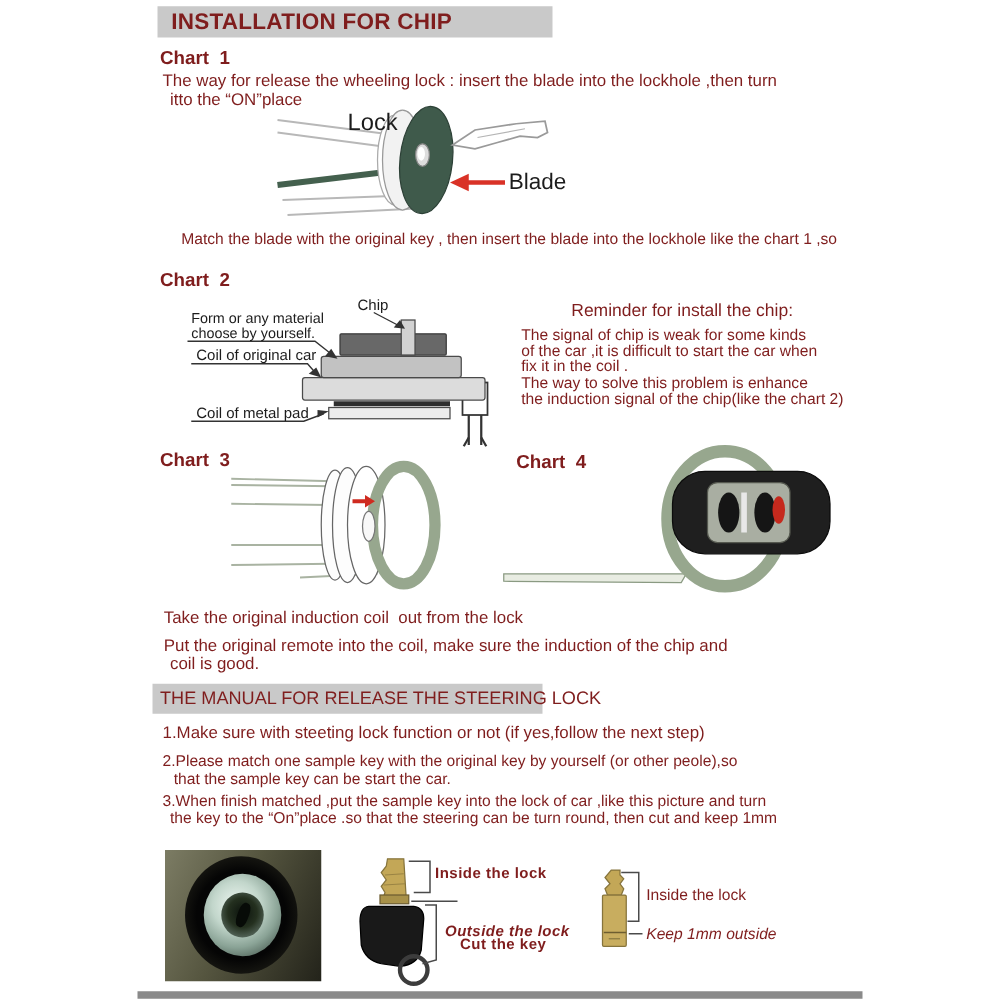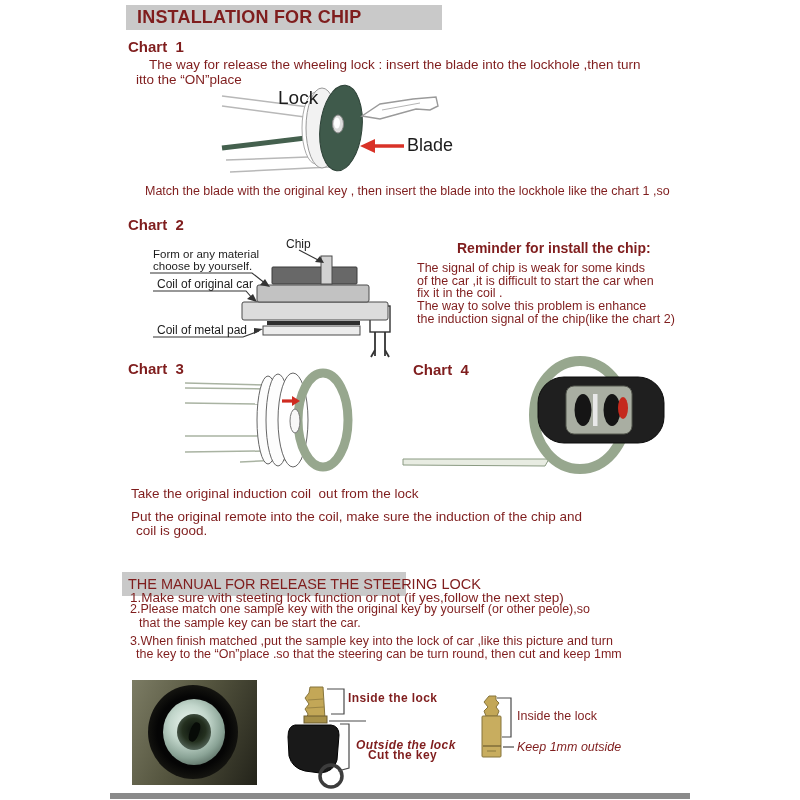--- a/index.html
+++ b/index.html
@@ -5,24 +5,24 @@
   html,body{margin:0;padding:0;background:#fff;}
   #canvas{position:relative;width:800px;height:800px;background:#ffffff;
           font-family:"Liberation Sans",sans-serif;color:#7f1d1d;overflow:hidden;}
   .abs{position:absolute;}
   .title-bar{left:126px;top:5px;width:316px;height:25px;background:#c9c9c9;
              font-weight:bold;font-size:18px;line-height:25px;padding-left:11px;
              letter-spacing:.2px;box-sizing:border-box;white-space:pre;}
   .chart-heading{font-weight:bold;font-size:15px;white-space:pre;}
   .body-line{font-size:13.5px;white-space:pre;}
   .small-line{font-size:12.5px;white-space:pre;}
-  .banner{left:122px;top:547px;width:284px;height:24px;background:#c9c9c9;
-          font-size:14.5px;line-height:24px;padding-left:6px;box-sizing:border-box;white-space:pre;margin-top:25px;}
+  .banner{left:122px;top:547px;width:312px;height:24px;background:#c9c9c9;
+          font-size:14.5px;line-height:24px;padding-left:6px;box-sizing:border-box;white-space:pre;}
   .reminder{left:417px;top:240px;width:270px;}
-  .reminder-heading{font-weight:bold;font-size:14px;margin:0 0 6px 20px;padding-left:20px;}
+  .reminder-heading{font-weight:normal;font-size:14px;margin:0 0 6px 20px;padding-left:20px;}
   .reminder-line{font-size:12.5px;line-height:12.7px;white-space:pre;}
   .key-label-bold{font-size:12px;font-weight:bold;letter-spacing:.4px;white-space:pre;}
   .key-label{font-size:12.5px;white-space:pre;}
   svg{position:absolute;overflow:visible;}
   svg text{font-family:"Liberation Sans",sans-serif;fill:#1c1c1c;}
   .footer-bar{left:110px;top:793px;width:580px;height:6px;background:#8a8a8a;}
   
   .photo{left:132px;top:680px;width:125px;height:105px;
          background:linear-gradient(115deg,#7c7c64 0%,#55553f 45%,#23231a 100%);}
   .photo .bezel{position:absolute;left:16px;top:5px;width:90px;height:94px;border-radius:50%;
@@ -35,21 +35,21 @@
         border-radius:40%;transform:rotate(20deg);}
 </style>
 </head>
 <body>
 
 <div id="canvas">
 
   <div class="abs title-bar">INSTALLATION FOR CHIP</div>
 
   <div class="abs chart-heading" style="left:128px;top:38px;">Chart  1</div>
-  <div class="abs body-line" style="left:130px;top:57px;margin-left:19px;">The way for release the wheeling lock : insert the blade into the lockhole ,then turn</div>
+  <div class="abs body-line" style="left:130px;top:57px;">The way for release the wheeling lock : insert the blade into the lockhole ,then turn</div>
   <div class="abs body-line" style="left:136px;top:72px;">itto the “ON”place</div>
 
   <svg class="abs" style="left:200px;top:85px;" width="260" height="97" viewBox="200 85 260 97">
 
     <g stroke="#b8b8b8" stroke-width="1.5">
       <line x1="222" y1="96" x2="316" y2="108"></line>
       <line x1="222" y1="106" x2="305" y2="117"></line>
       <line x1="226" y1="160" x2="308" y2="157"></line>
       <line x1="230" y1="172" x2="330" y2="167"></line>
     </g>
@@ -152,21 +152,21 @@
     <rect x="593" y="394" width="4.5" height="32" fill="#e8e8e8"></rect>
     <ellipse cx="623" cy="408" rx="5" ry="11" fill="#c5291d"></ellipse>
   </svg>
 
   <div class="abs body-line" style="left:131px;top:486px;">Take the original induction coil  out from the lock</div>
   <div class="abs body-line" style="left:131px;top:509px;">Put the original remote into the coil, make sure the induction of the chip and</div>
   <div class="abs body-line" style="left:136px;top:523px;">coil is good.</div>
 
   <div class="abs banner">THE MANUAL FOR RELEASE THE STEERING LOCK</div>
 
-  <div class="abs body-line" style="left:130px;top:578px;margin-top:12px;">1.Make sure with steeting lock function or not (if yes,follow the next step)</div>
+  <div class="abs body-line" style="left:130px;top:578px;">1.Make sure with steeting lock function or not (if yes,follow the next step)</div>
   <div class="abs small-line" style="left:130px;top:602px;">2.Please match one sample key with the original key by yourself (or other peole),so</div>
   <div class="abs small-line" style="left:139px;top:616px;">that the sample key can be start the car.</div>
   <div class="abs small-line" style="left:130px;top:634px;">3.When finish matched ,put the sample key into the lock of car ,like this picture and turn</div>
   <div class="abs small-line" style="left:136px;top:647px;">the key to the “On”place .so that the steering can be turn round, then cut and keep 1mm</div>
 
   <div class="abs photo">
     <div class="bezel"></div>
     <div class="metal"></div>
     <div class="inner"></div>
     <div class="slit"></div>

